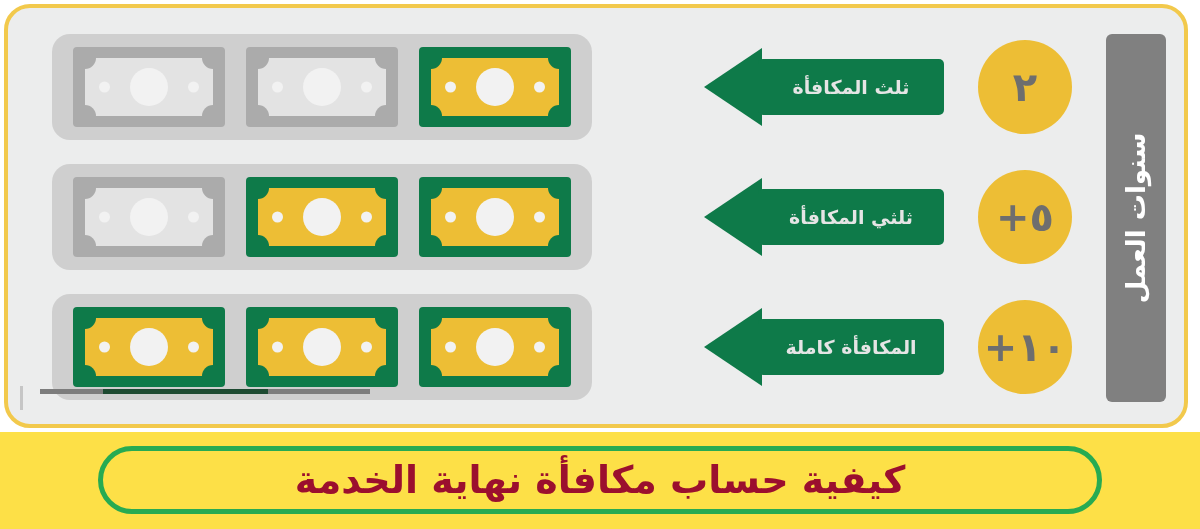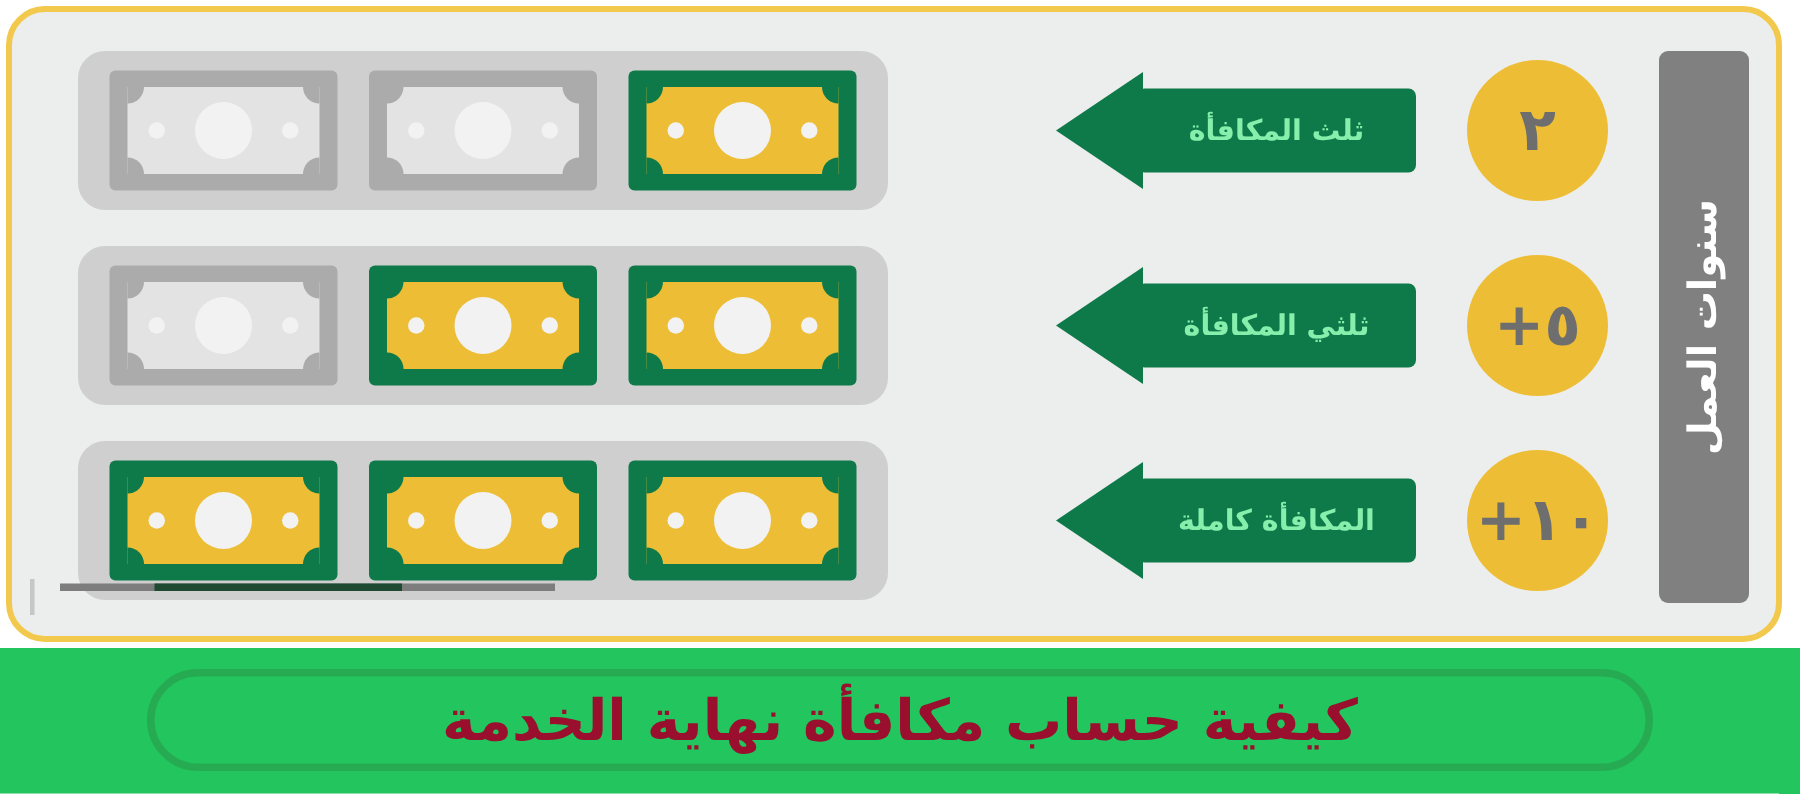--- a/index.html
+++ b/index.html
@@ -71,21 +71,21 @@
     display:flex;align-items:center;justify-content:center;
   }
   .arrow-head{
     position:absolute;left:0;top:0;
     width:0;height:0;
     border-top:39px solid transparent;
     border-bottom:39px solid transparent;
     border-right:58px solid #0e7a49;
   }
   .arrow-label{
-    color:#86efac;font-size:19px;font-weight:700;
+    color:#e5e5e5;font-size:19px;font-weight:700;
     direction:rtl;white-space:nowrap;
   }
 
   
   .tray{
     position:absolute;left:44px;top:6px;
     width:540px;height:106px;
     background:#cfcfcf;
     border-radius:18px;
   }
@@ -133,21 +133,21 @@
   .artifact-line{
     position:absolute;left:32px;top:381px;width:330px;height:5px;background:#7d7d7d;
   }
   .artifact-line2{
     position:absolute;left:95px;top:381px;width:165px;height:5px;background:#1d4a31;
   }
 
   
   .title-band{
     position:absolute;left:0;top:432px;width:1200px;height:97px;
-    background:#22c55e;
+    background:#fde047;
   }
   .title-box{
     position:absolute;left:98px;top:14px;width:1004px;height:68px;
     border:5px solid #27ab52;
     border-radius:34px;
     box-sizing:border-box;
     display:flex;align-items:center;justify-content:center;
   }
   .title-text{
     color:#9b0f2e;

